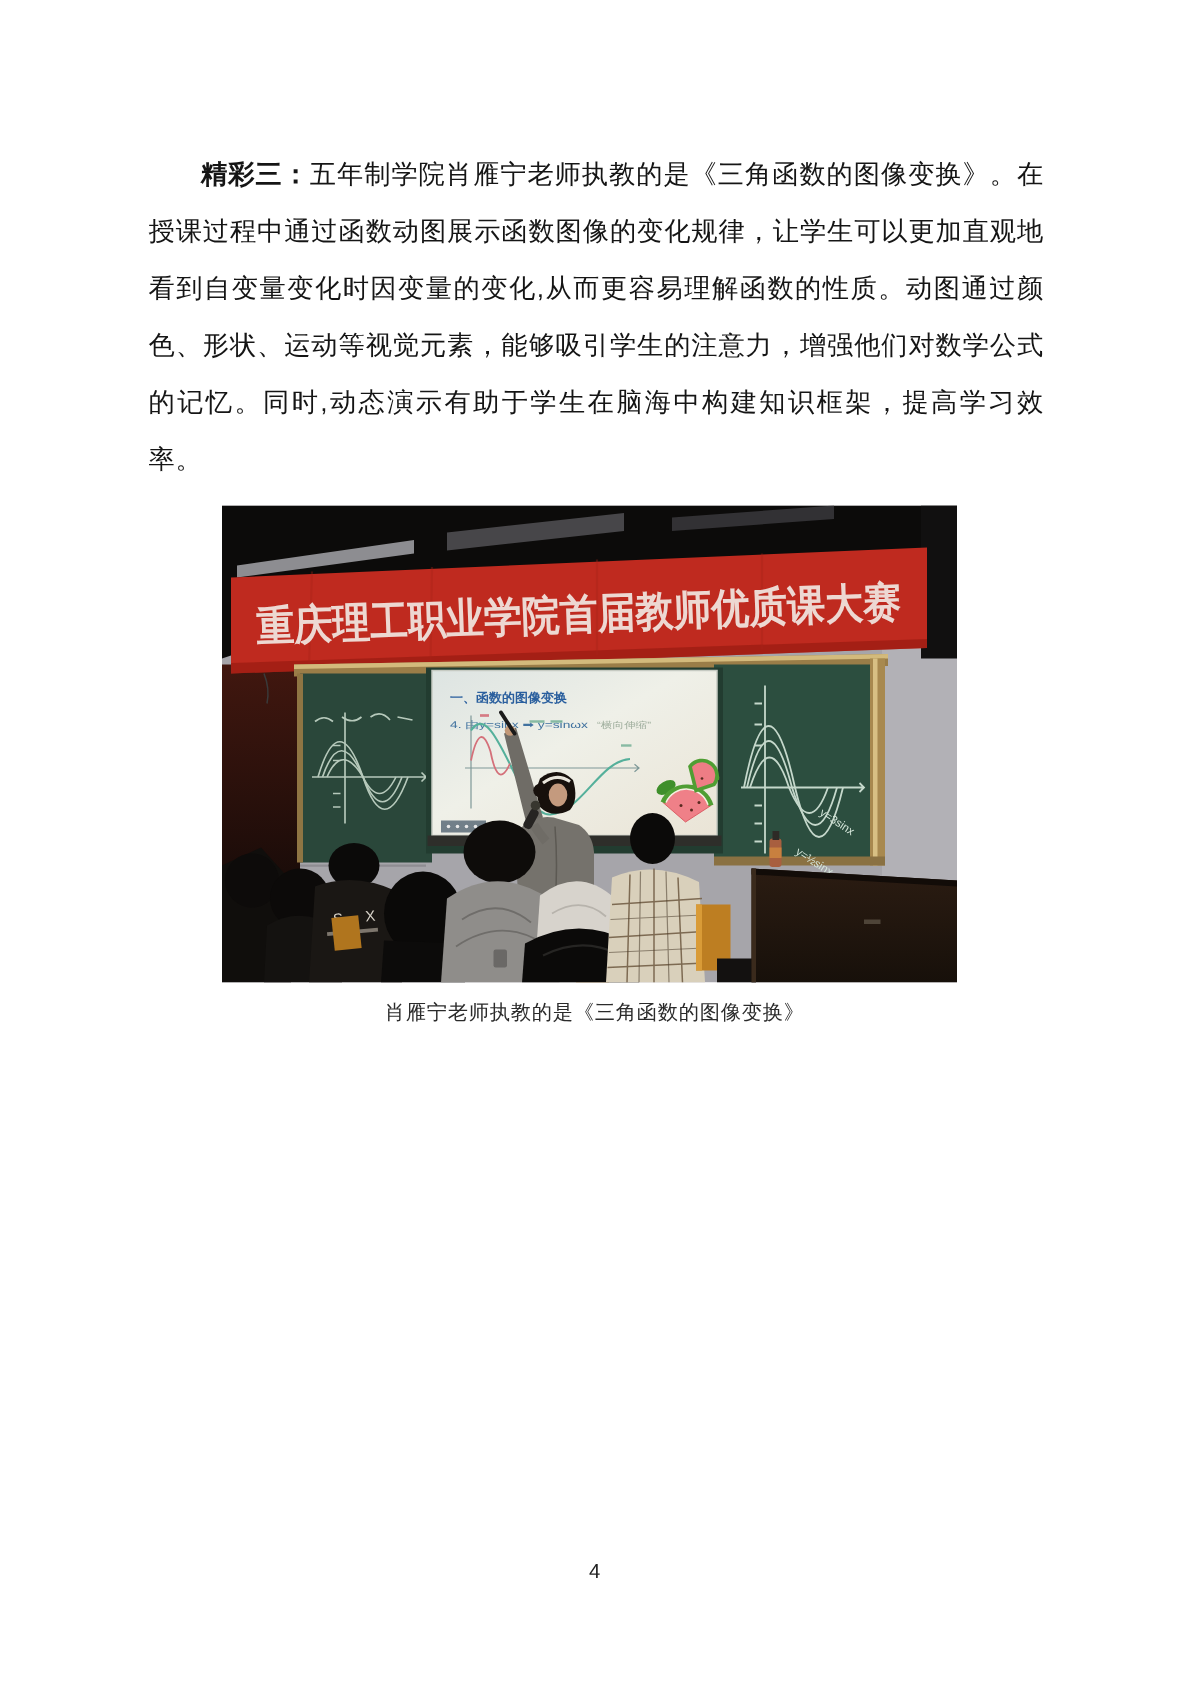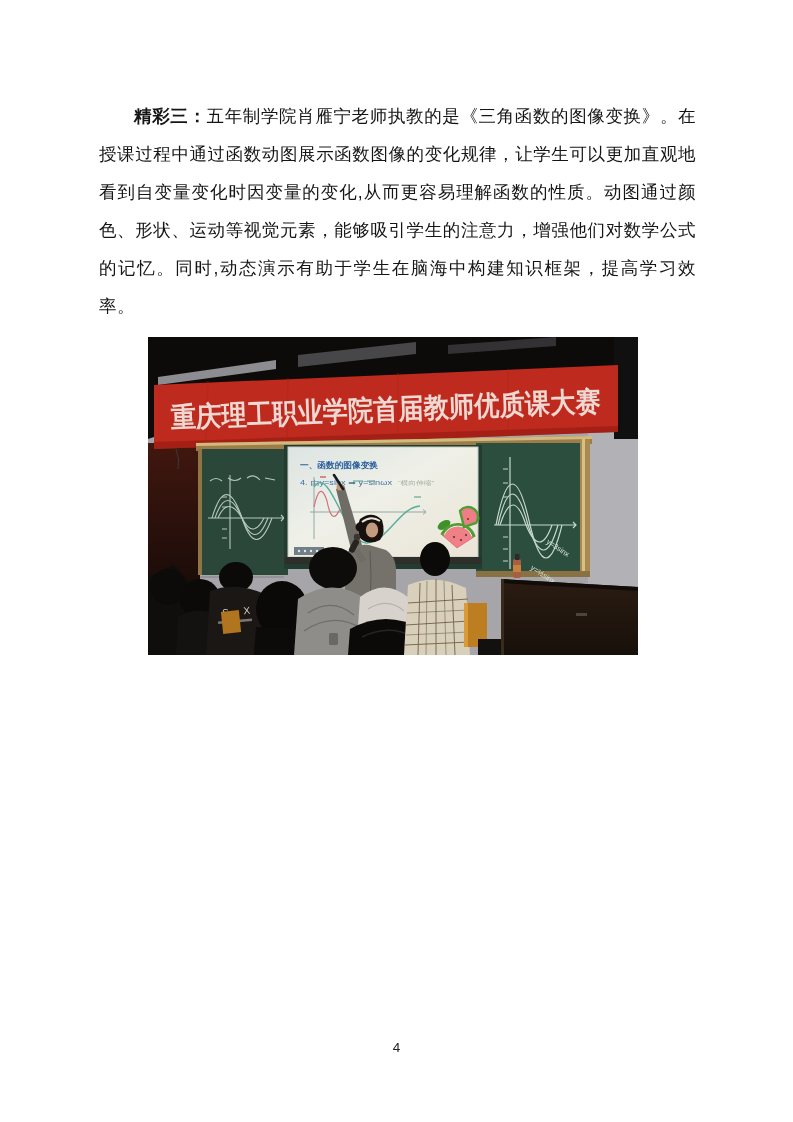--- a/index.html
+++ b/index.html
@@ -222,17 +222,18 @@
         <rect x="428" y="276" width="11" height="3" fill="#4e4438"></rect>
         <g>
           <rect x="365" y="222" width="8" height="19" rx="2" fill="#a85f3f"></rect>
           <rect x="365" y="228" width="8" height="7" fill="#c8803f"></rect>
           <rect x="367" y="217" width="4.5" height="6" fill="#2e2a26"></rect>
         </g>
       </g>
     </svg>
   </figure>
 
+  <div class="caption">肖雁宁老师执教的是《三角函数的图像变换》</div>
 
 
   <div class="page-number">4</div>
 
 </div>
 
 </body></html>

